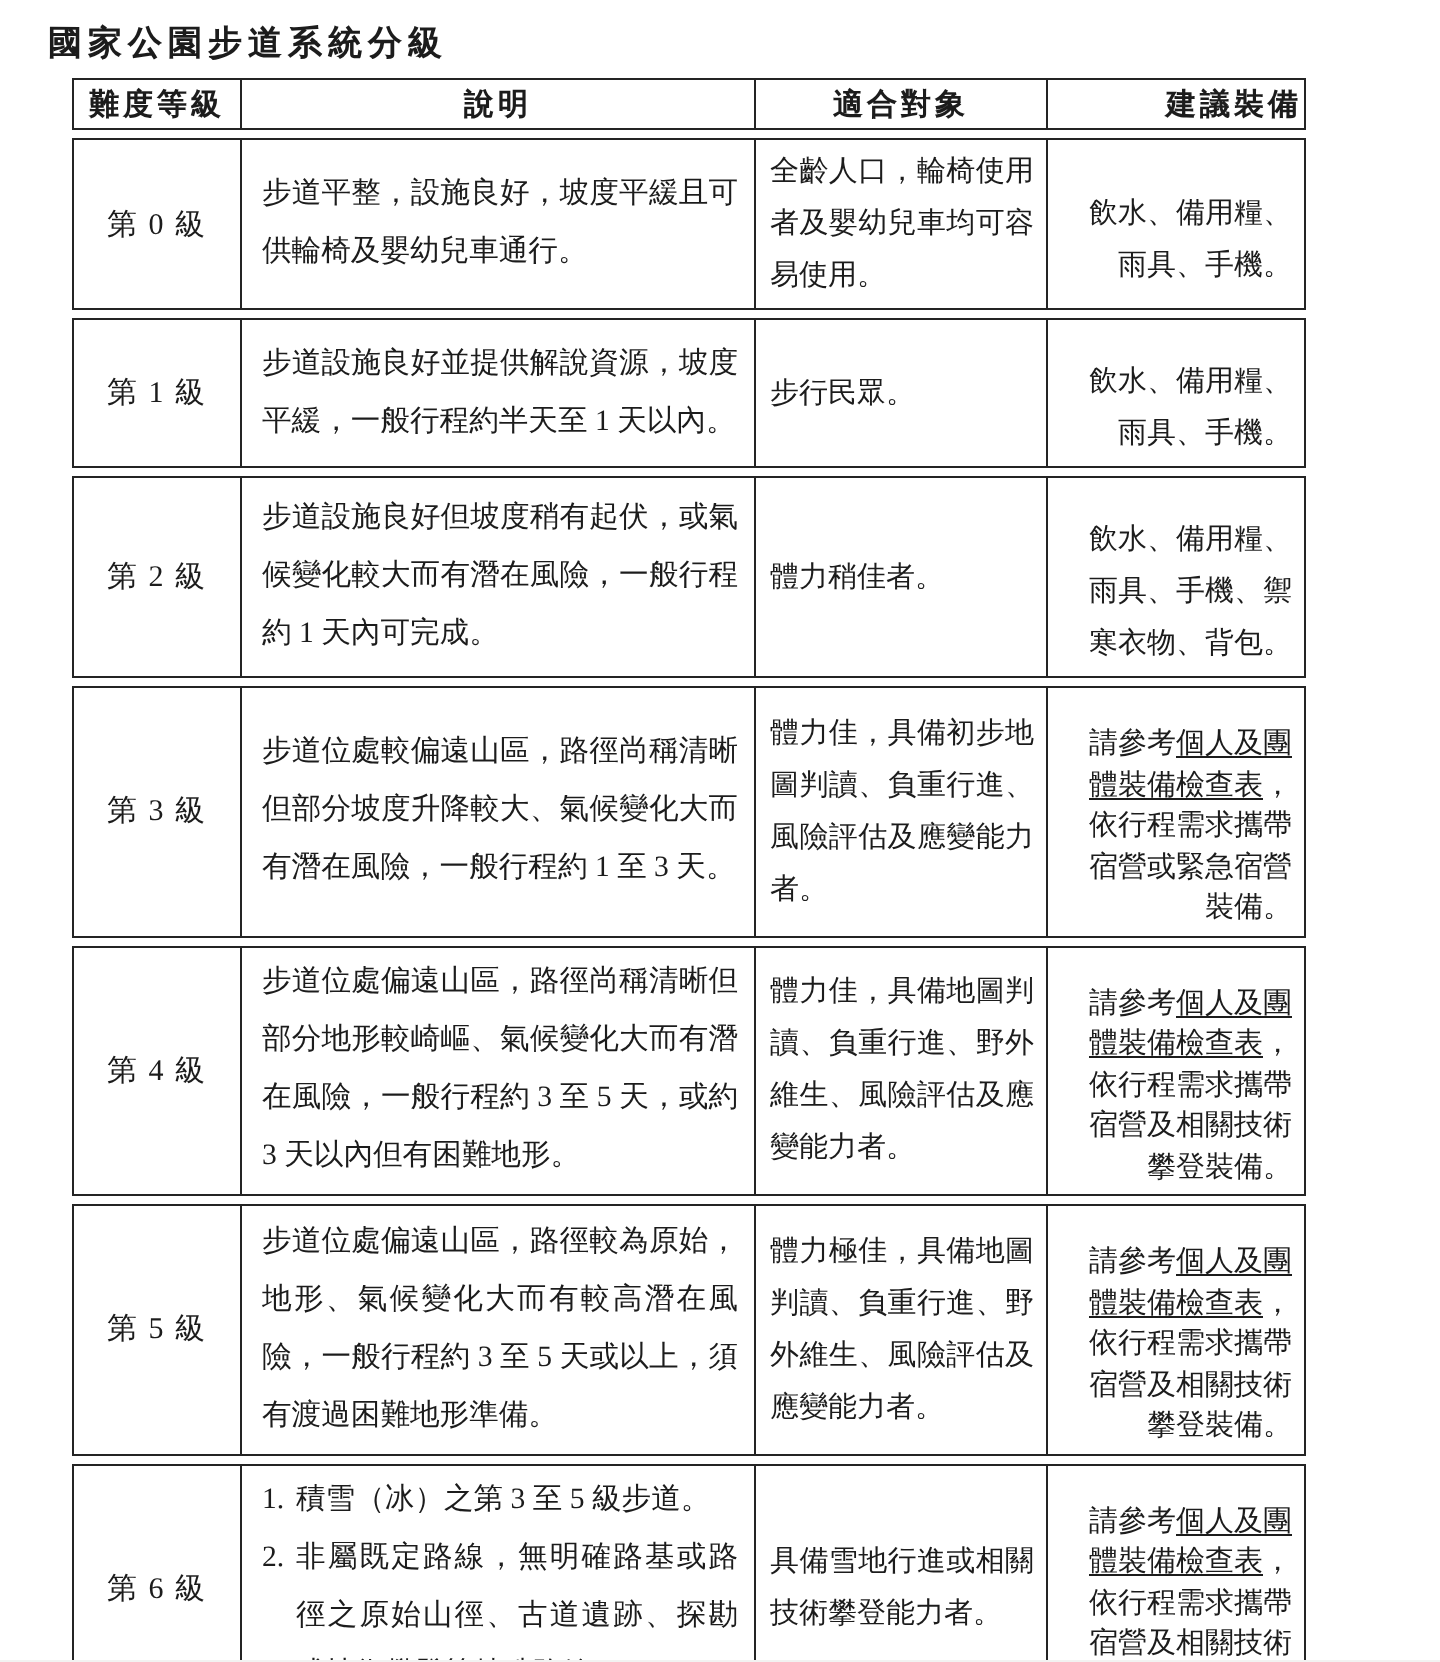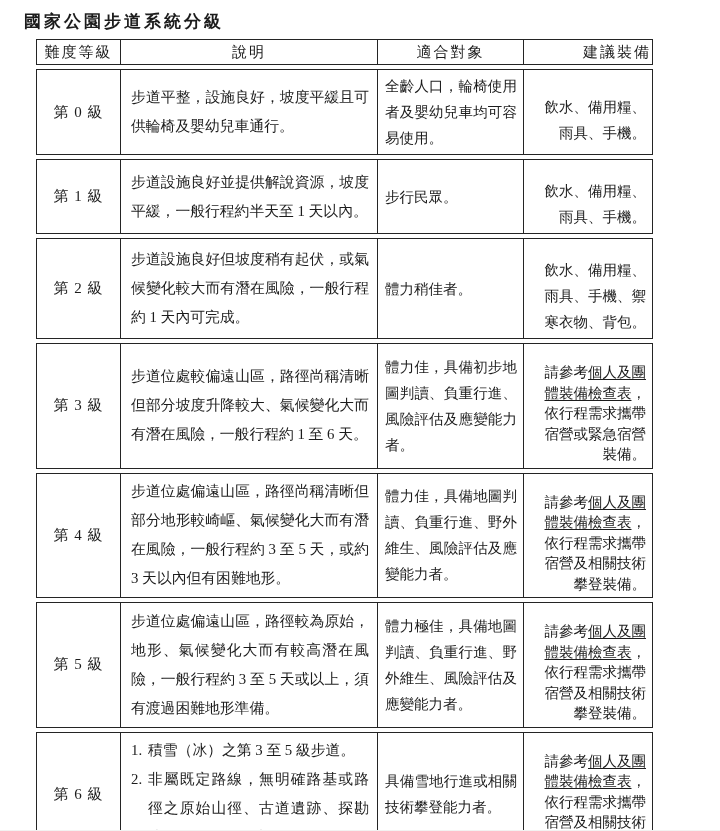--- a/index.html
+++ b/index.html
@@ -35,21 +35,21 @@
     box-sizing: border-box;
     background: #fff;
   }
   .grade-table th:last-child, .grade-table td:last-child { border-right-width: 1.5px; text-align: right; }
   .grade-table th:first-child, .grade-table td:first-child { border-left-width: 1.5px; }
   .grade-table thead th { border-top-width: 1.5px; }
   .grade-table tr.last-row td { border-bottom-width: 1.5px; }
 
   .grade-table thead th {
     font-size: 15px;
-    font-weight: 400;
+    font-weight: 700;
     text-align: center;
     height: 26px;
     letter-spacing: 2px;
   }
   td.level-cell {
     font-size: 15px;
     font-weight: 400;
     text-align: center;
     letter-spacing: 1px;
     white-space: nowrap;
@@ -126,21 +126,21 @@
         <td class="equip-cell">飲水、備用糧、雨具、手機。</td>
       </tr>
       <tr style="height:72px;">
         <td class="level-cell">第 2 級</td>
         <td class="desc-cell">步道設施良好但坡度稍有起伏，或氣候變化較大而有潛在風險，一般行程約 1 天內可完成。</td>
         <td class="aud-cell">體力稍佳者。</td>
         <td class="equip-cell">飲水、備用糧、雨具、手機、禦寒衣物、背包。</td>
       </tr>
       <tr style="height:100px;">
         <td class="level-cell">第 3 級</td>
-        <td class="desc-cell">步道位處較偏遠山區，路徑尚稱清晰但部分坡度升降較大、氣候變化大而有潛在風險，一般行程約 1 至 6 天。</td>
+        <td class="desc-cell">步道位處較偏遠山區，路徑尚稱清晰但部分坡度升降較大、氣候變化大而有潛在風險，一般行程約 1 至 3 天。</td>
         <td class="aud-cell">體力佳，具備初步地圖判讀、負重行進、風險評估及應變能力者。</td>
         <td class="equip-cell tight"><span>請參考</span><span class="u">個人及團體裝備檢查表</span><span>，依行程需求攜帶宿營或緊急宿營裝備。</span></td>
       </tr>
       <tr style="height:116px;">
         <td class="level-cell">第 4 級</td>
         <td class="desc-cell">步道位處偏遠山區，路徑尚稱清晰但部分地形較崎嶇、氣候變化大而有潛在風險，一般行程約 3 至 5 天，或約 3 天以內但有困難地形。</td>
         <td class="aud-cell">體力佳，具備地圖判讀、負重行進、野外維生、風險評估及應變能力者。</td>
         <td class="equip-cell tight"><span>請參考</span><span class="u">個人及團體裝備檢查表</span><span>，依行程需求攜帶宿營及相關技術攀登裝備。</span></td>
       </tr>
       <tr style="height:102px;">

